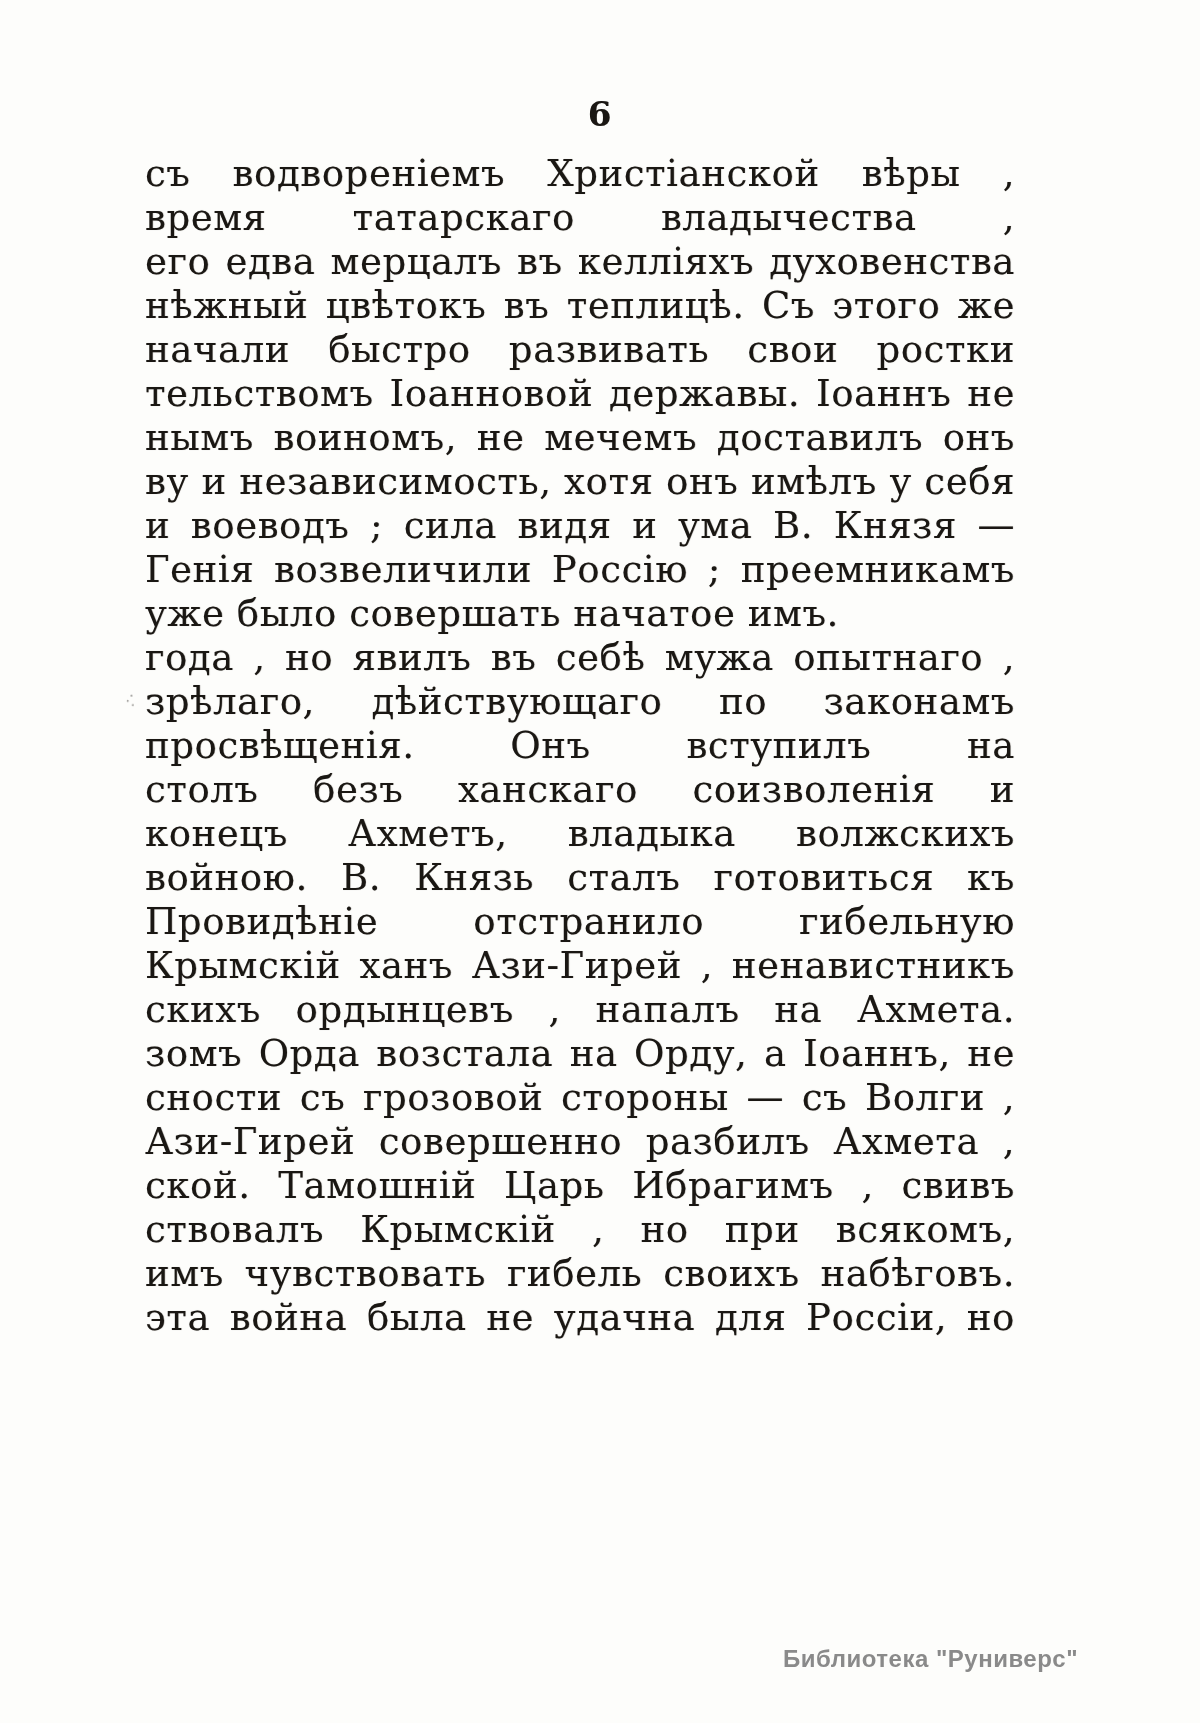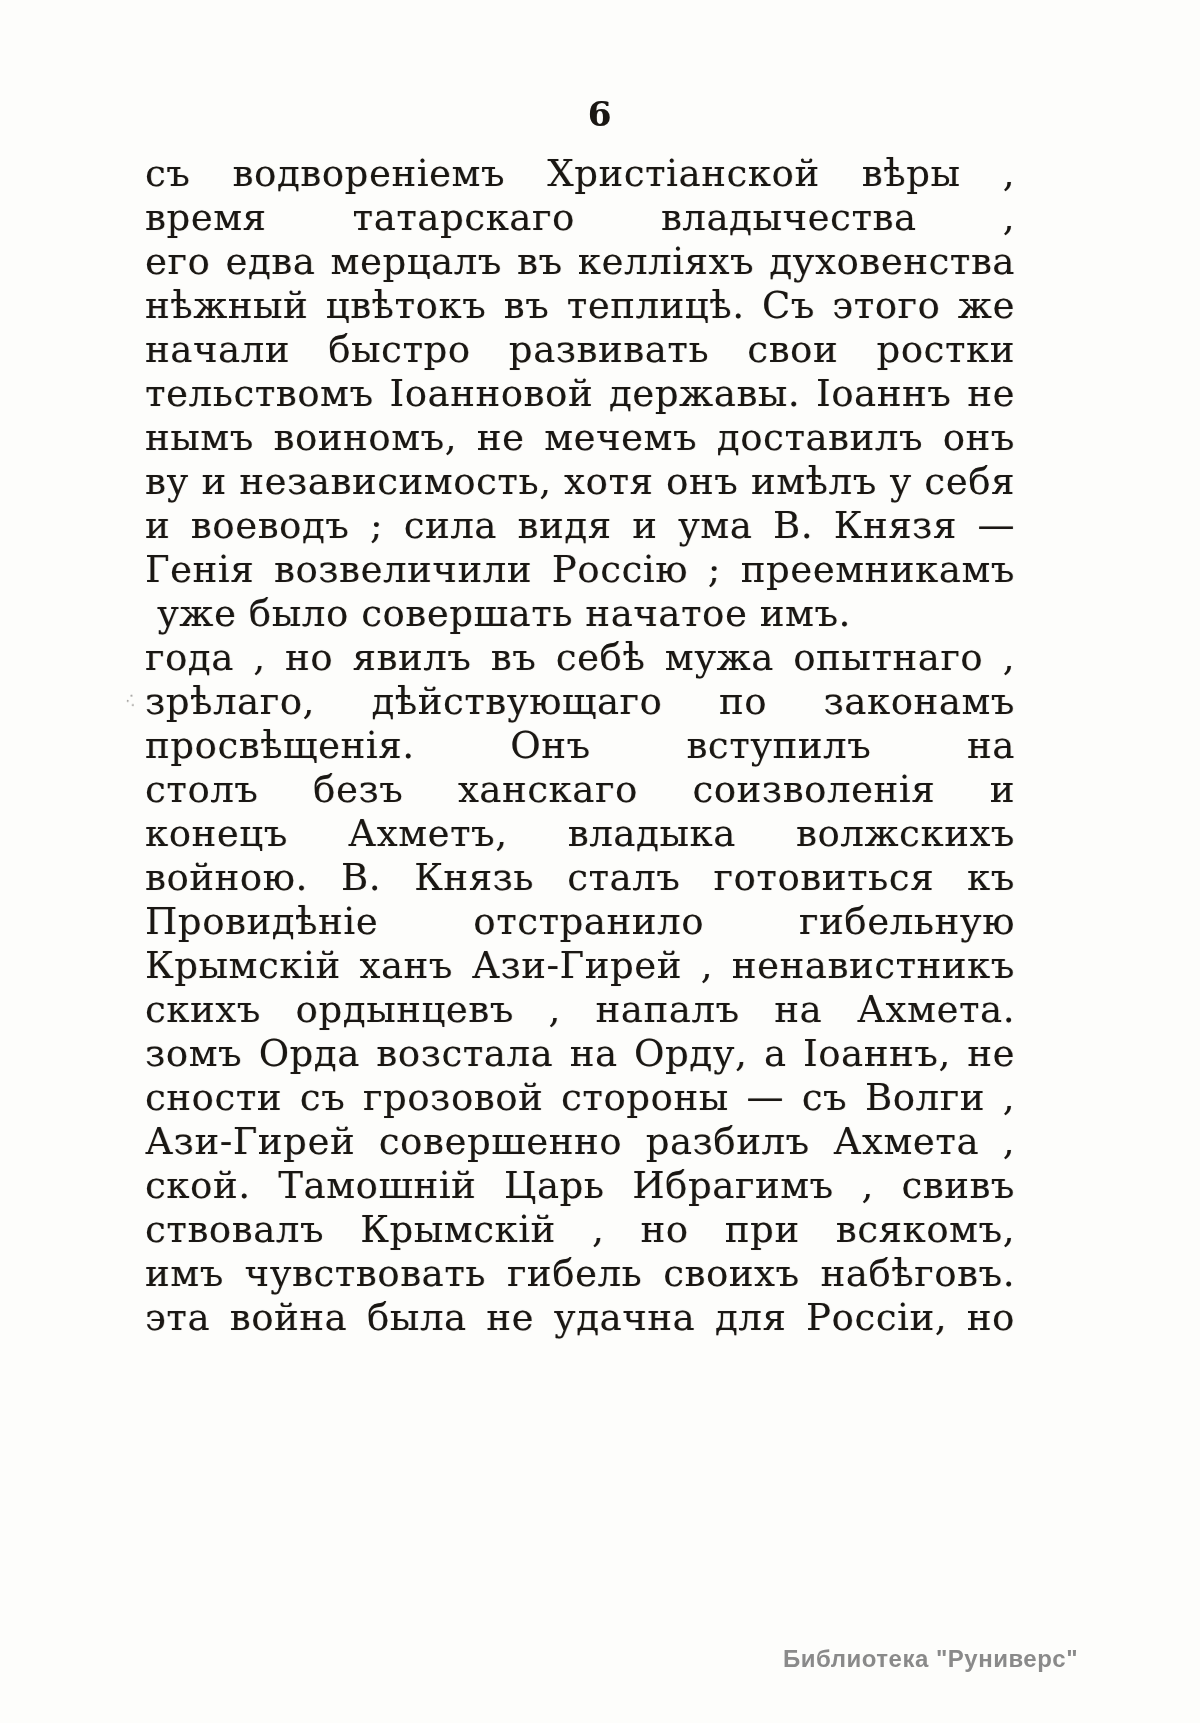--- a/index.html
+++ b/index.html
@@ -41,21 +41,20 @@
   .line {
     height: 44px;
     overflow: hidden;
     text-align: justify;
     text-align-last: justify;
     white-space: normal;
   }
 
   .line.paragraph-end {
     text-align-last: left;
-    margin-left: 12px;
   }
 
   .line.indented {
     padding-left: 36px;
     box-sizing: border-box;
   }
 
   .smudge {
     position: absolute;
     left: 126px;

